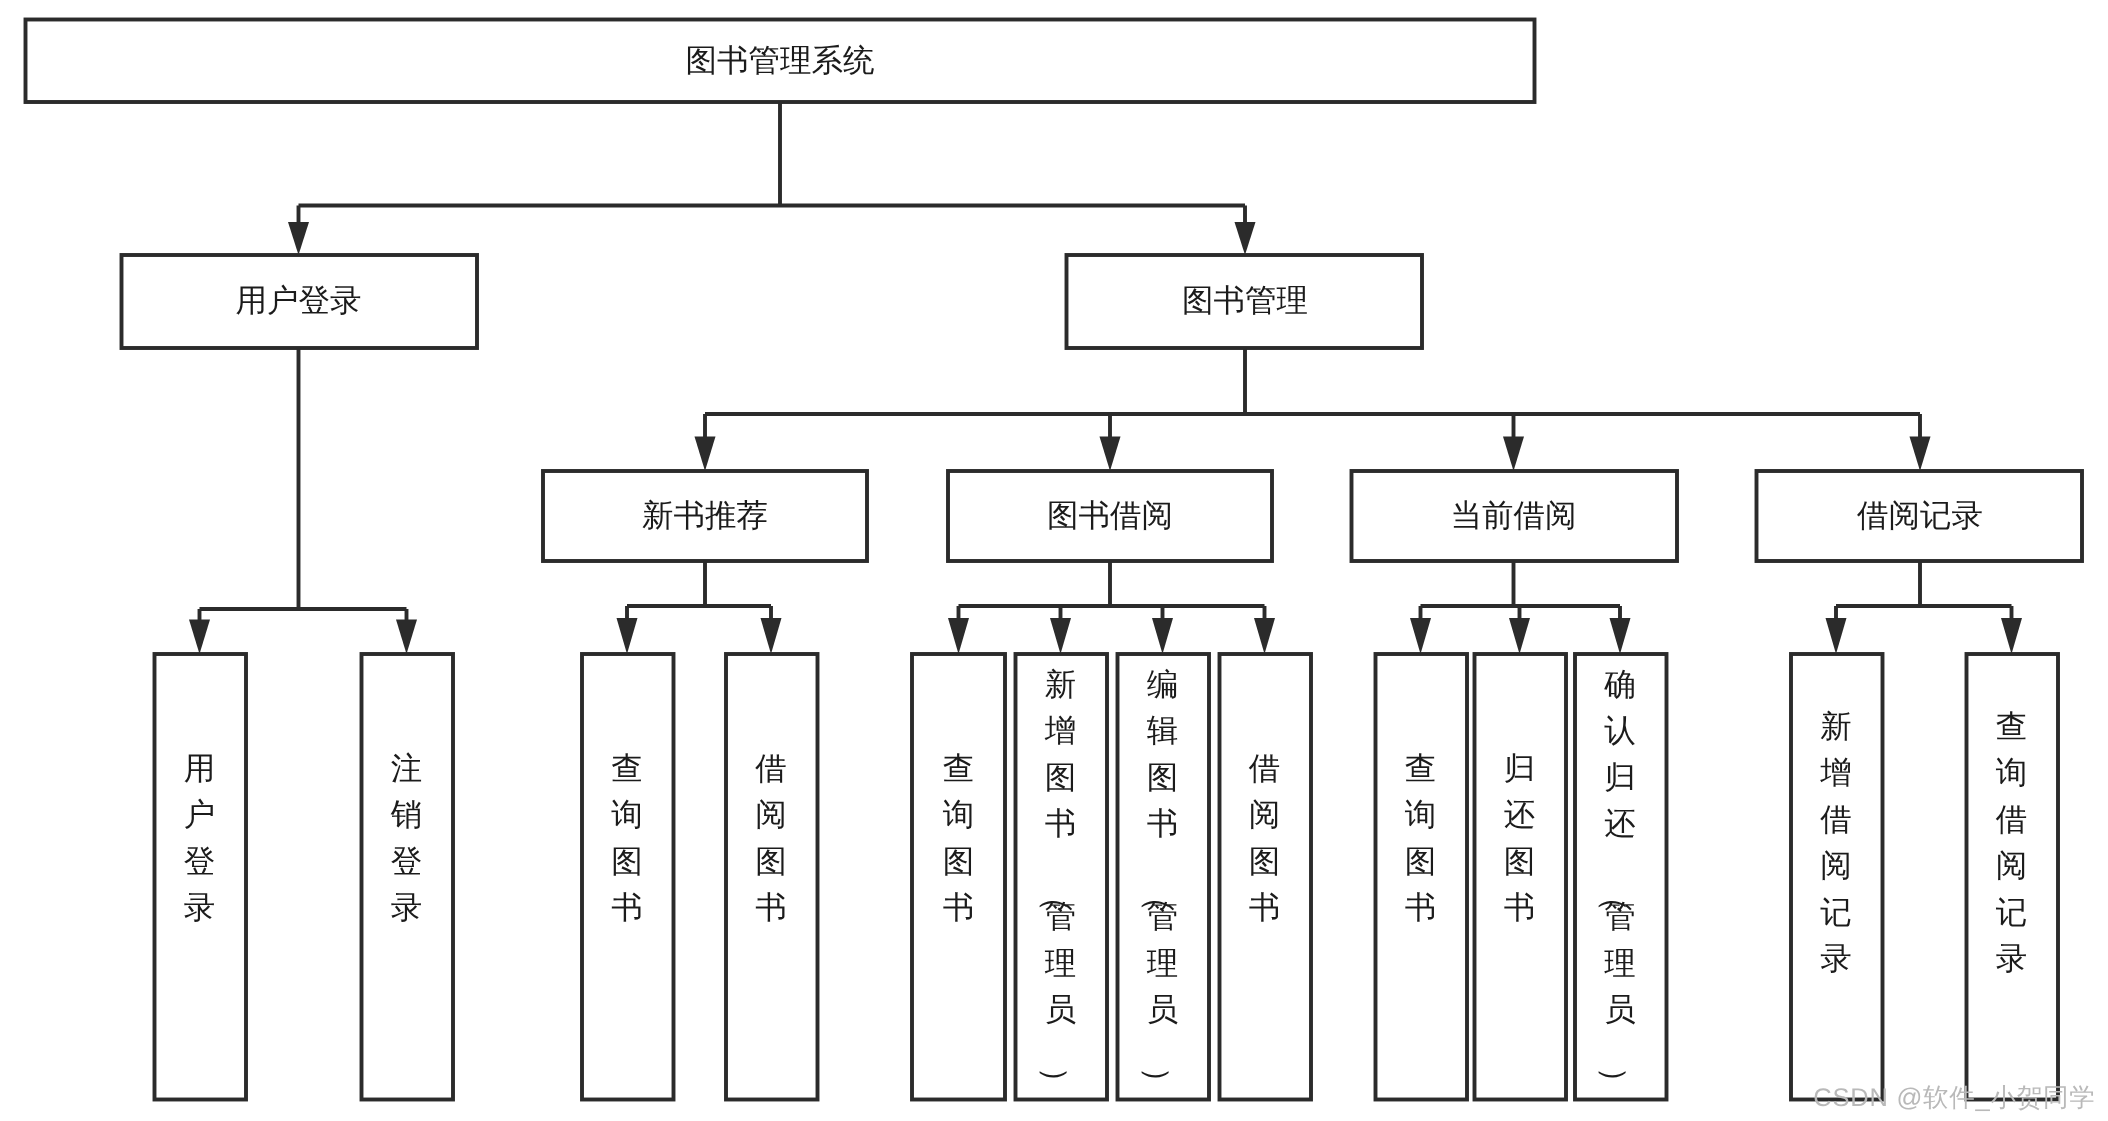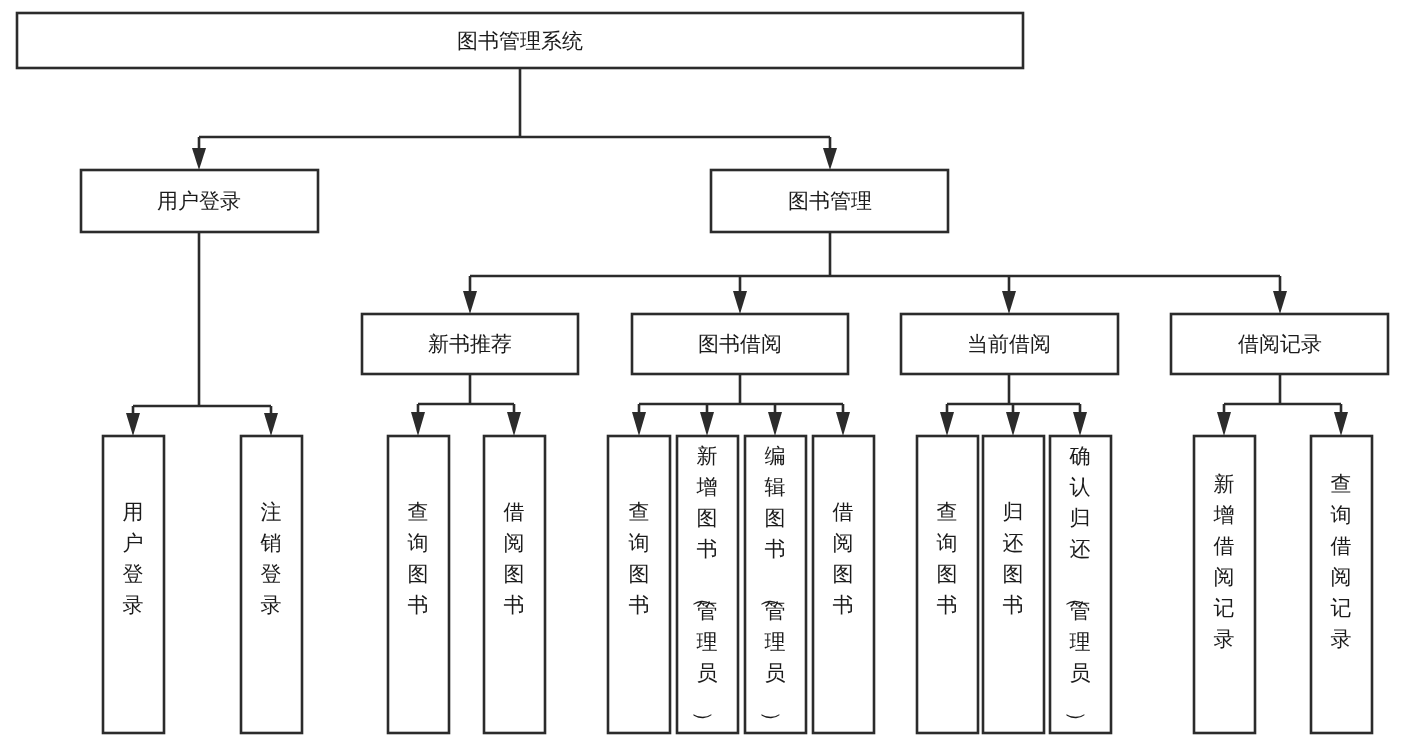--- a/index.html
+++ b/index.html
@@ -232,13 +232,14 @@
       <text class="node-label-v" x="1224" y="491"><tspan x="1224" dy="0">新</tspan><tspan x="1224" dy="31">增</tspan><tspan x="1224" dy="31">借</tspan><tspan x="1224" dy="31">阅</tspan><tspan x="1224" dy="31">记</tspan><tspan x="1224" dy="31">录</tspan></text>
     </g>
 
     <g>
       <rect class="node-box" x="1311" y="436" width="61" height="297"></rect>
       <text class="node-label-v" x="1341" y="491"><tspan x="1341" dy="0">查</tspan><tspan x="1341" dy="31">询</tspan><tspan x="1341" dy="31">借</tspan><tspan x="1341" dy="31">阅</tspan><tspan x="1341" dy="31">记</tspan><tspan x="1341" dy="31">录</tspan></text>
     </g>
 
   </svg>
 
+  <div class="watermark-text">CSDN @软件_小贺同学</div>
 </div>
 
 </body></html>

